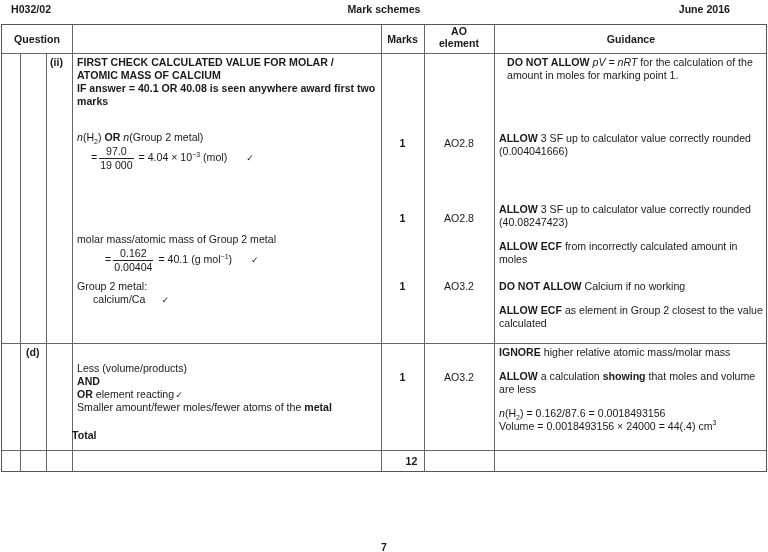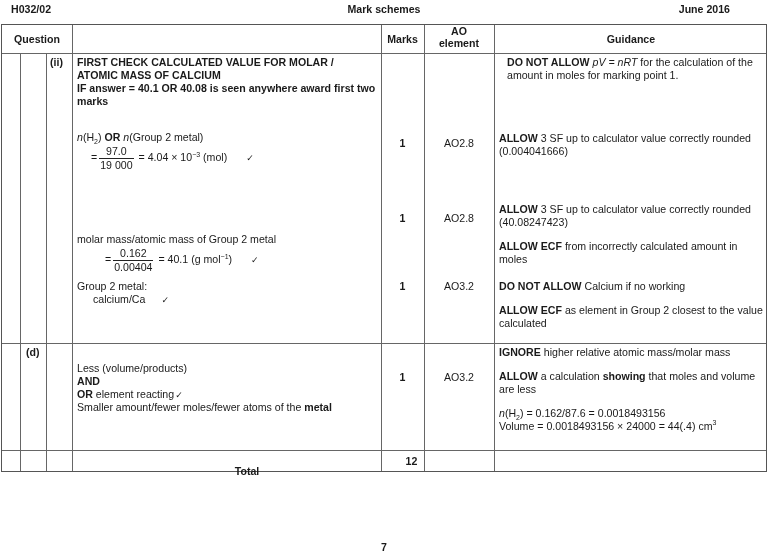--- a/index.html
+++ b/index.html
@@ -118,17 +118,17 @@
   <div class="cell c" style="left:422px; width:70px; top:346px;">AO3.2</div>
   <div class="cell" style="left:497px; width:266px; top:321px;">
     <p><span class="b">IGNORE</span><span> higher relative atomic mass/molar mass</span></p>
     <div class="gap"></div>
     <p><span class="b">ALLOW</span><span> a calculation </span><span class="b">showing</span><span> that moles and volume are less</span></p>
     <div class="gap"></div>
     <p><span class="i">n</span><span>(H</span><sub>2</sub><span>) = 0.162/87.6 = 0.0018493156</span></p>
     <p><span>Volume = 0.0018493156 × 24000 = 44(.4) cm</span><sup>3</sup></p>
   </div>
 
-  <div class="cell b" style="left:70px; width:305px; top:440px; text-align:center;padding-left:45px;">Total</div>
+  <div class="cell b" style="left:70px; width:305px; top:404px; text-align:left;">Total</div>
   <div class="cell b c" style="left:388px; width:43px; top:430px;text-align:center;">12</div>
 </div>
 
 <div class="pageno">7</div>
 
 </body></html>

